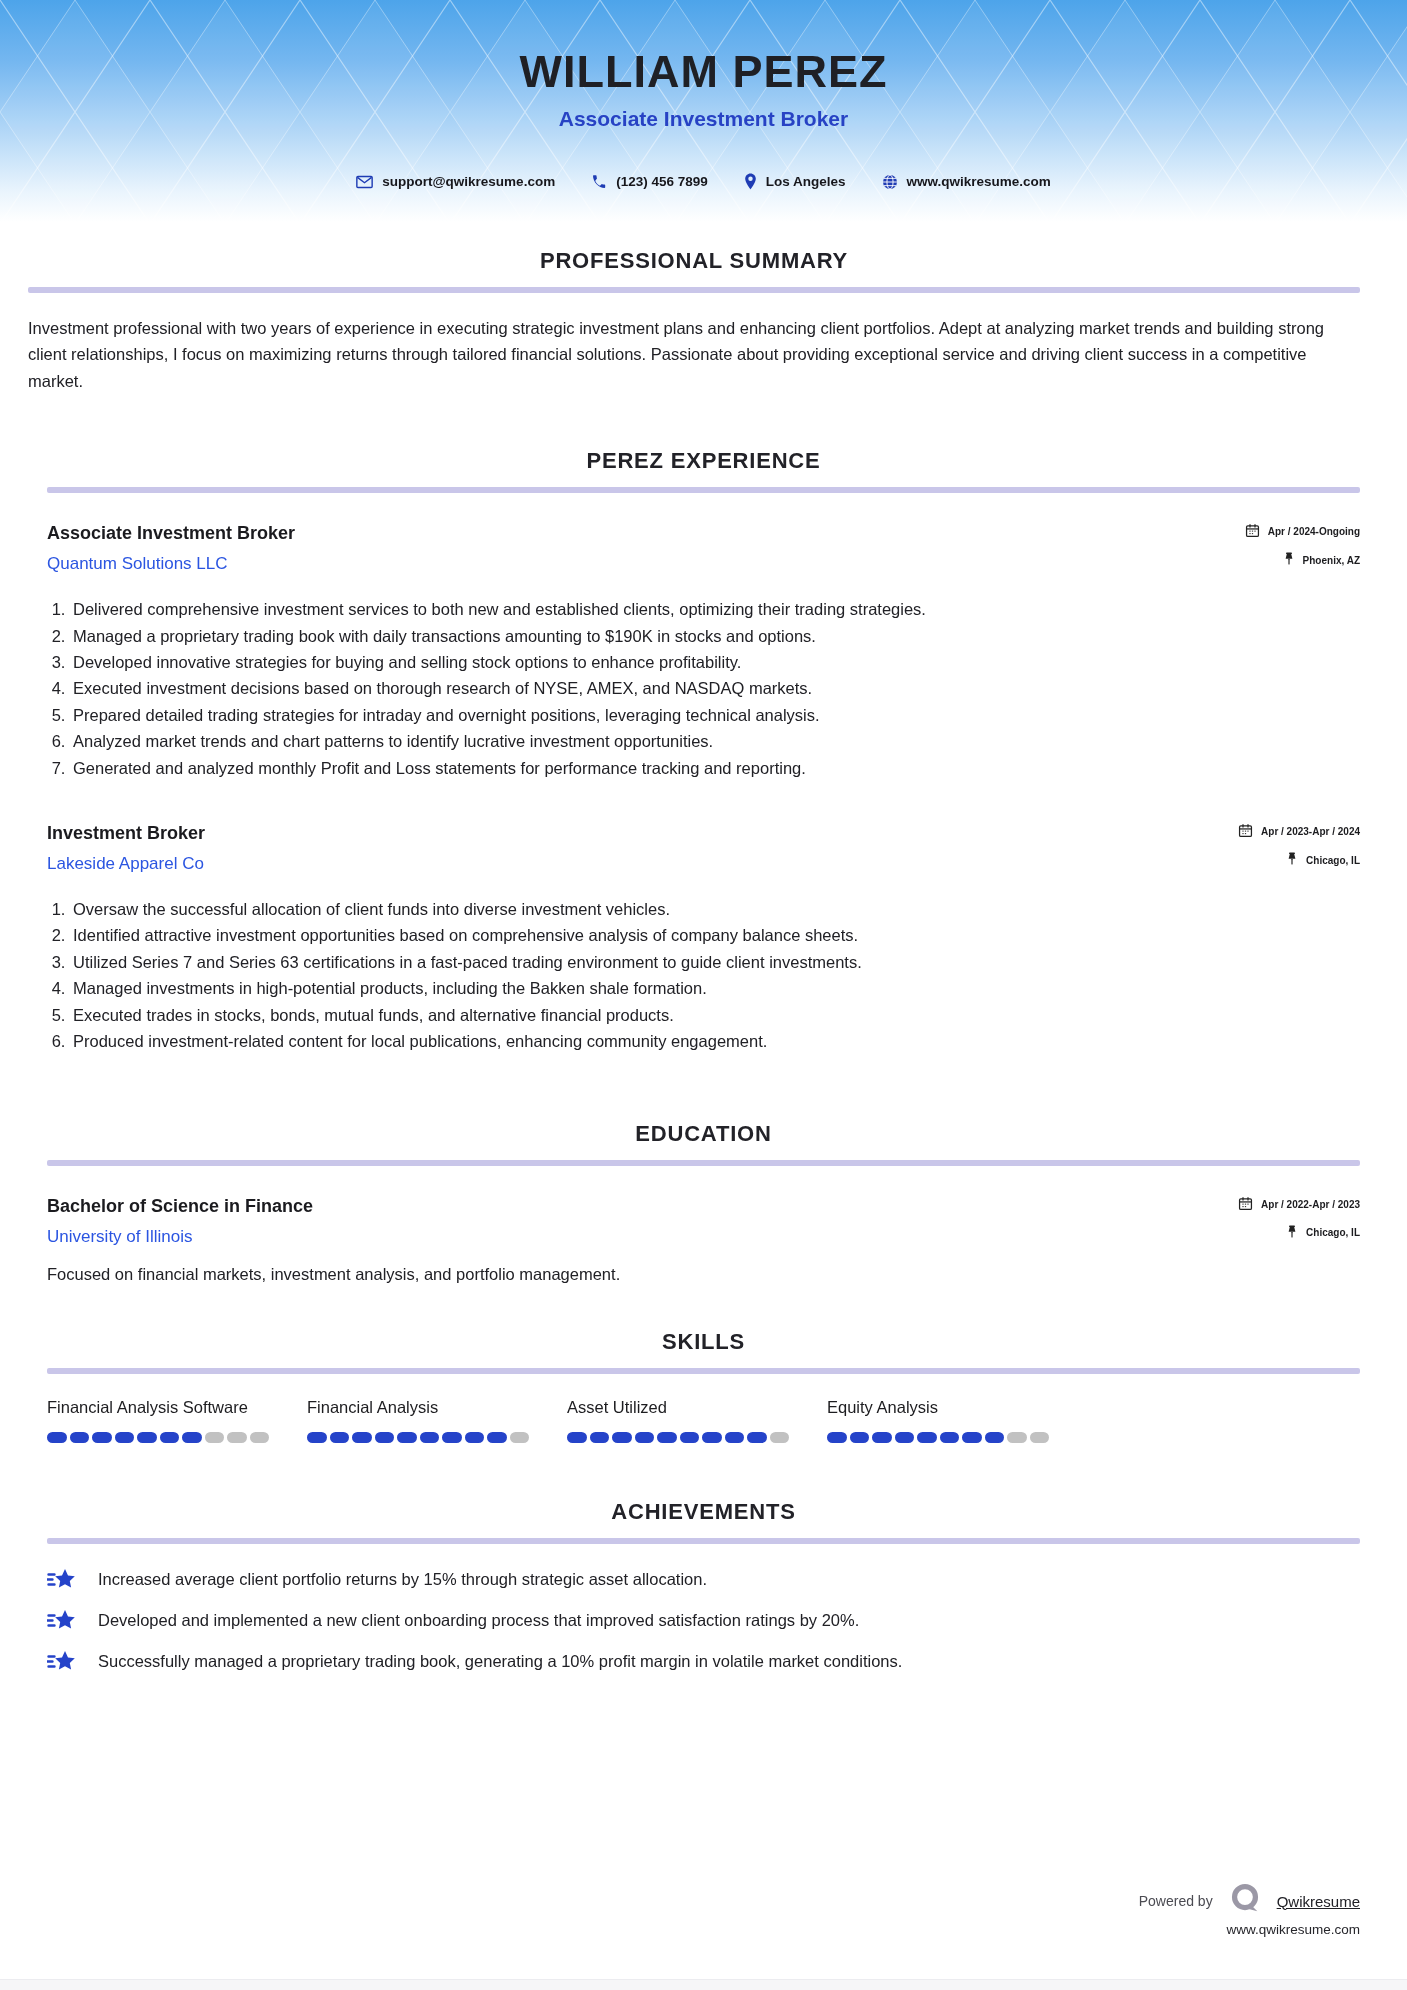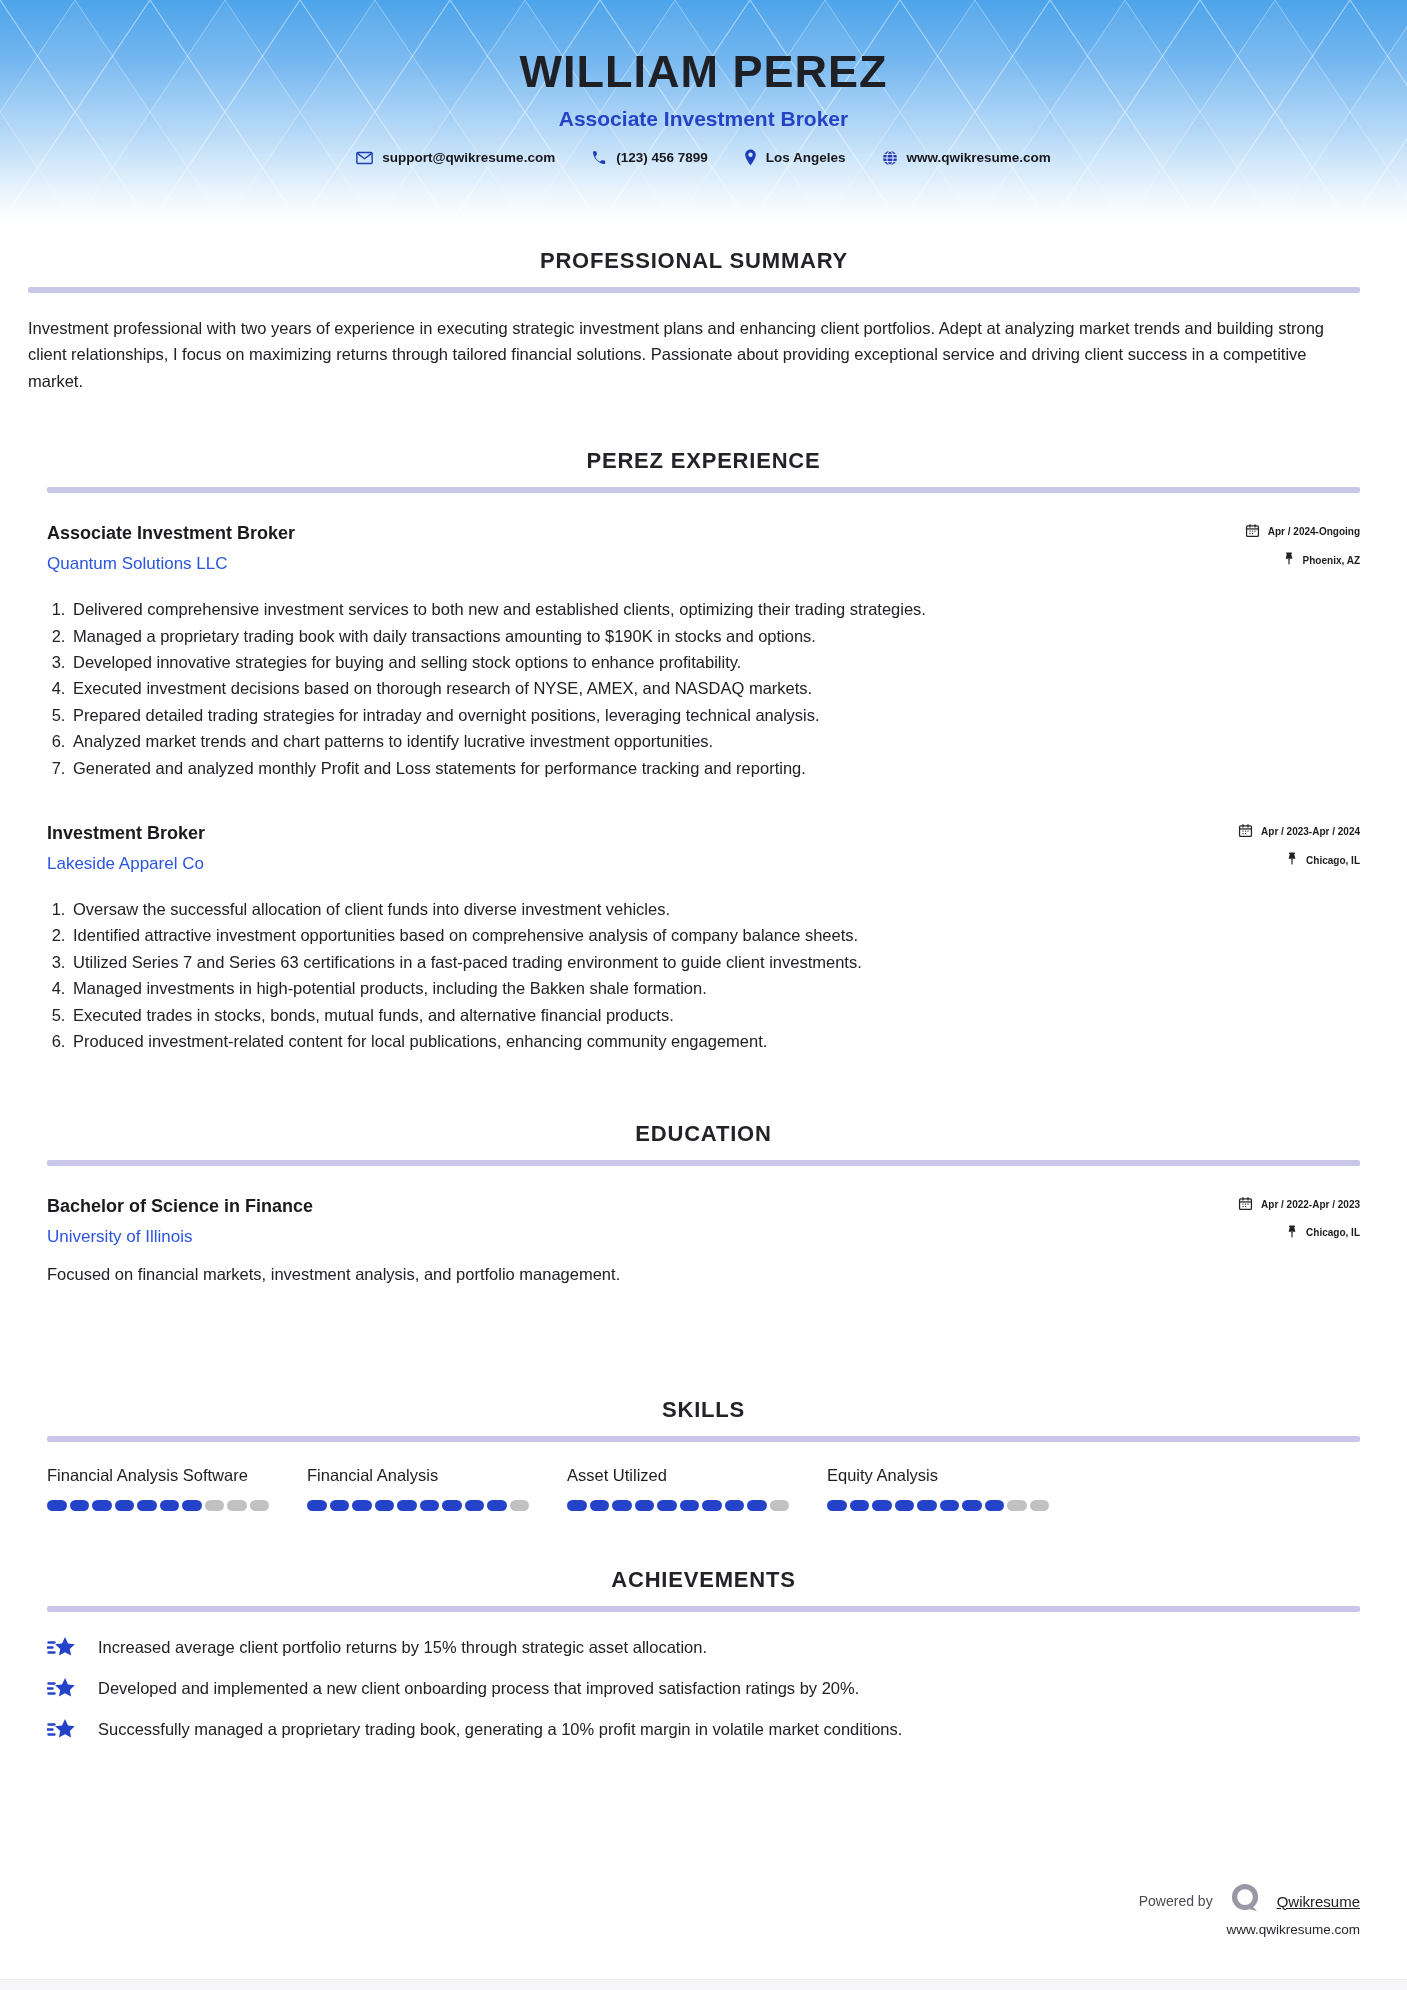--- a/index.html
+++ b/index.html
@@ -8,21 +8,21 @@
 
   .page { width: 1407px; height: 1990px; display: flex; flex-direction: column; overflow: hidden; background: #fff; position: relative; }
 
   
   .hero { position: relative; height: 222px; flex: 0 0 auto;
           background: linear-gradient(180deg, #4da4ea 0%, #75b7f0 28%, #b4d8f7 60%, #e9f4fd 86%, #ffffff 100%); }
   .hero .pattern { position: absolute; inset: 0; width: 100%; height: 100%; }
   .hero-inner { position: relative; z-index: 1; text-align: center; padding-top: 46px; }
   .name { margin: 0; font-size: 45px; font-weight: 800; letter-spacing: 1px; color: #1f2025; }
   .job-subtitle { margin-top: 9px; font-size: 21px; font-weight: 700; color: #2742c4; }
-  .contacts { margin-top: 18px; display: flex; justify-content: center; align-items: center; gap: 36px; }
+  .contacts { margin-top: 42px; display: flex; justify-content: center; align-items: center; gap: 36px; }
   .contact { display: flex; align-items: center; gap: 9px; font-size: 13.5px; font-weight: 700; color: #17171c; }
   .contact svg { display: block; }
 
   
   .content { padding: 0 47px; }
   .sec-heading { margin: 0; font-size: 22px; font-weight: 700; letter-spacing: 0.8px; color: #222228; text-align: center; }
   .divider { height: 6px; background: #c9c6e9; border-radius: 2px; margin-top: 13px; }
 
   .section-summary { margin-top: 26px; padding-left: 28px; }
   .summary-text { margin: 22px 0 0; font-size: 16.5px; line-height: 26.4px; color: #212126; }
@@ -35,21 +35,21 @@
   .company { margin-top: 10px; font-size: 17px; font-weight: 500; color: #2b55e1; cursor: pointer; }
   .meta { text-align: right; }
   .meta-row { display: flex; justify-content: flex-end; align-items: center; gap: 8px; font-size: 10px; font-weight: 600; color: #1c1c1f; }
   .meta-row + .meta-row { margin-top: 12px; }
   ol.bullets { margin: 22px 0 0; padding-left: 23px; font-size: 16.5px; line-height: 26.4px; color: #212126; }
   ol.bullets li { padding-left: 3px; }
 
   .section-education { margin-top: 66px; }
   .edu-desc { margin: 14px 0 0; font-size: 16.5px; line-height: 26.4px; color: #212126; }
 
-  .section-skills { margin-top: 110px; }
+  .section-skills { margin-top: 42px; }
   .skills-grid { margin-top: 24px; display: grid; grid-template-columns: repeat(4, 222px); column-gap: 38px; }
   .skill-name { font-size: 16.5px; color: #1d1d20; }
   .skill-bar { display: flex; gap: 3px; margin-top: 15px; }
   .seg { flex: 1; height: 11px; border-radius: 5.5px; background: #c1c1c1; }
   .seg.on { background: #2543c9; }
 
   .section-achievements { margin-top: 56px; }
   .ach-list { margin-top: 22px; display: flex; flex-direction: column; gap: 13px; }
   .ach { display: flex; align-items: center; gap: 21px; font-size: 16.5px; color: #212126; min-height: 28px; }
   .ach-icon { flex: 0 0 auto; display: flex; align-items: center; }

